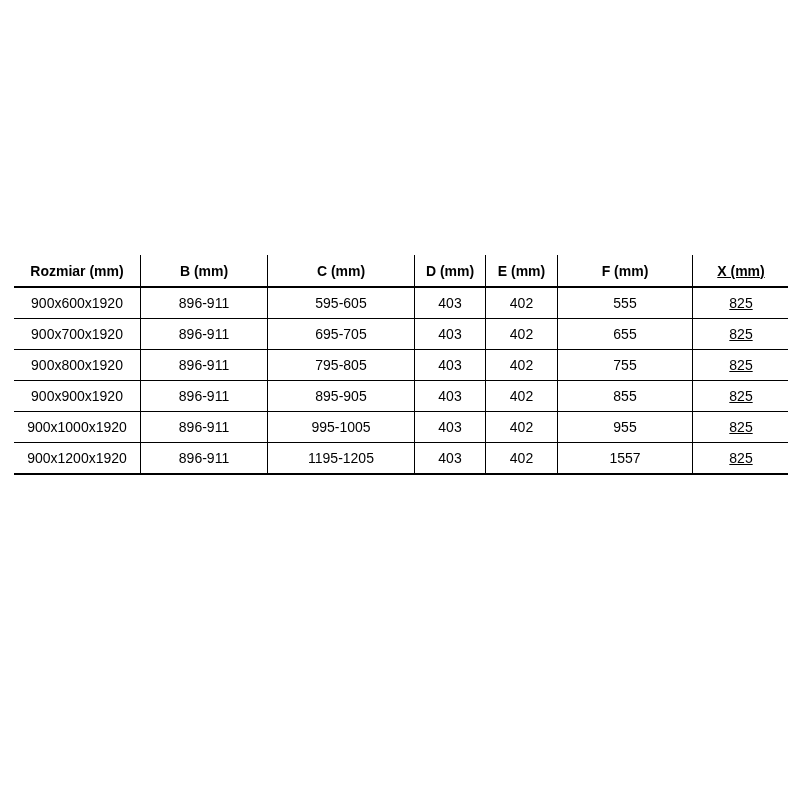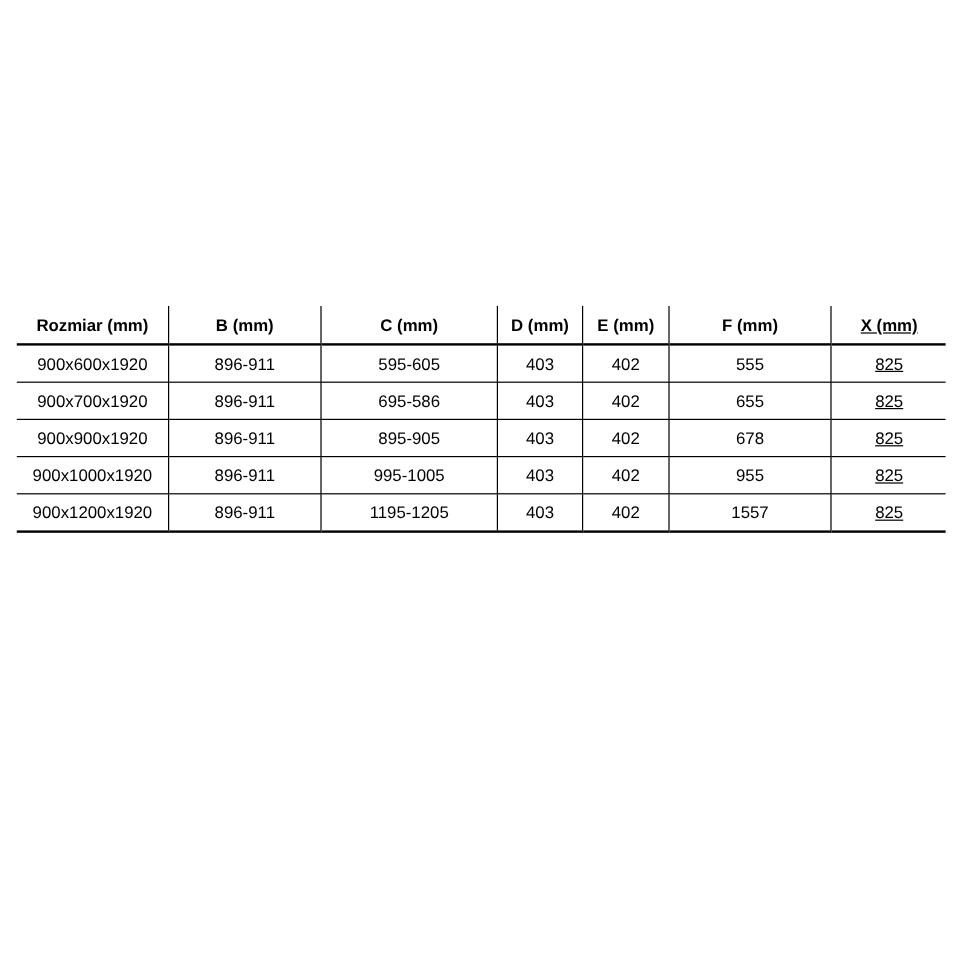--- a/index.html
+++ b/index.html
@@ -82,33 +82,42 @@
           <td>896-911</td>
           <td>595-605</td>
           <td>403</td>
           <td>402</td>
           <td>555</td>
           <td>825</td>
         </tr>
         <tr>
           <td>900x700x1920</td>
           <td>896-911</td>
-          <td>695-586</td>
+          <td>695-705</td>
           <td>403</td>
           <td>402</td>
           <td>655</td>
+          <td>825</td>
+        </tr>
+        <tr>
+          <td>900x800x1920</td>
+          <td>896-911</td>
+          <td>795-805</td>
+          <td>403</td>
+          <td>402</td>
+          <td>755</td>
           <td>825</td>
         </tr>
         <tr>
           <td>900x900x1920</td>
           <td>896-911</td>
           <td>895-905</td>
           <td>403</td>
           <td>402</td>
-          <td>678</td>
+          <td>855</td>
           <td>825</td>
         </tr>
         <tr>
           <td>900x1000x1920</td>
           <td>896-911</td>
           <td>995-1005</td>
           <td>403</td>
           <td>402</td>
           <td>955</td>
           <td>825</td>

